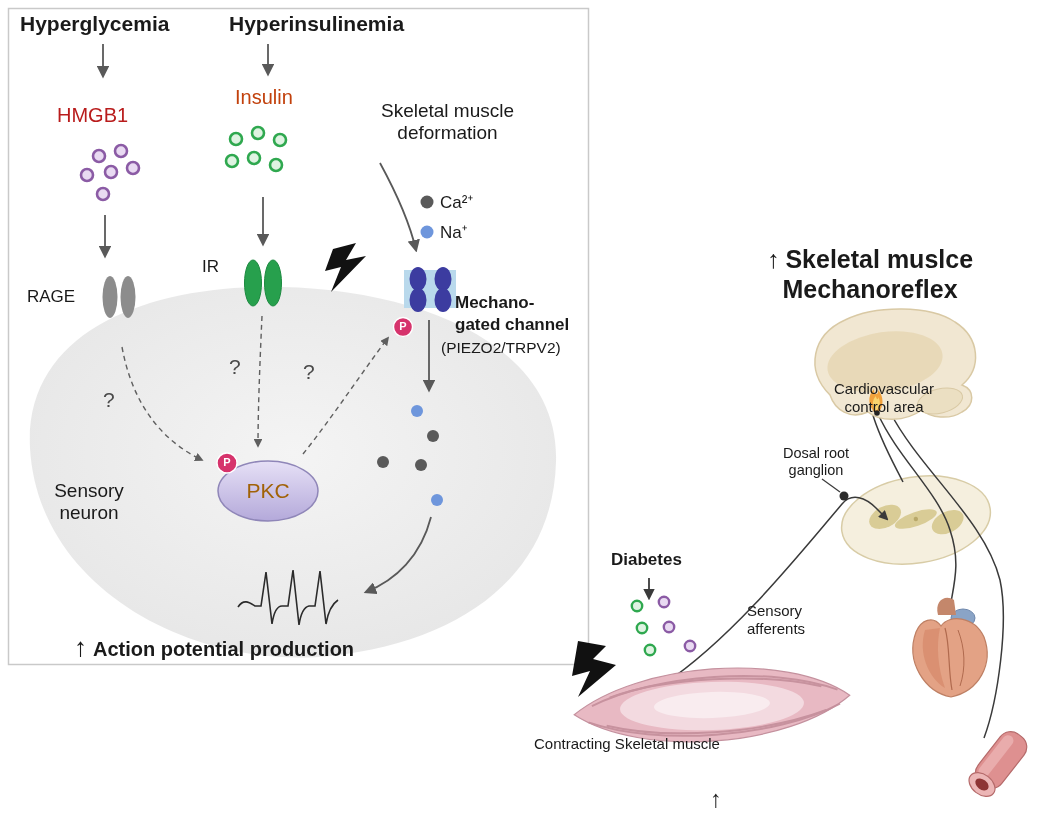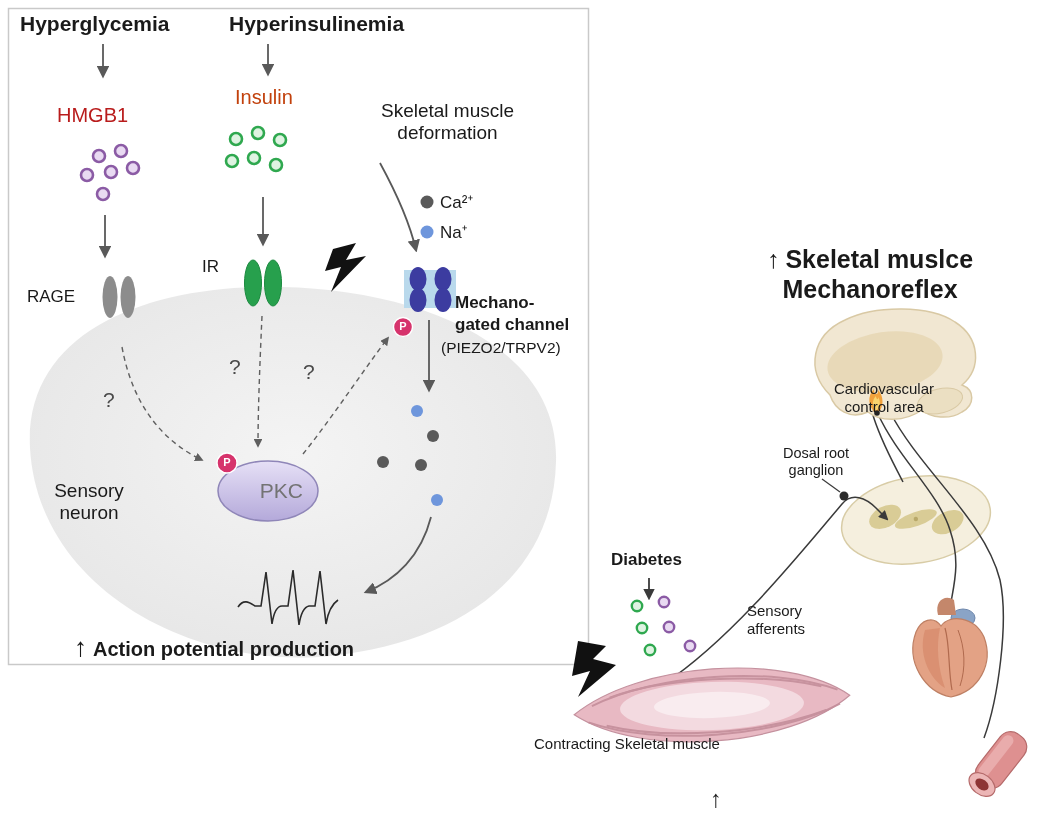--- a/index.html
+++ b/index.html
@@ -216,21 +216,21 @@
 
 <div class="t" style="left:103px;top:388px;font-size:21px;color:#4a4a4a;">?</div>
 <div class="t" style="left:229px;top:355px;font-size:21px;color:#4a4a4a;">?</div>
 <div class="t" style="left:303px;top:360px;font-size:21px;color:#4a4a4a;">?</div>
 
 <div class="t ctr" style="left:40px;top:480px;width:98px;font-size:19px;">
   <div>Sensory</div>
   <div>neuron</div>
 </div>
 
-<div class="t ctr" style="left:233px;top:479px;width:70px;font-size:21px;color:#737373;text-align:right;">PKC</div>
+<div class="t ctr" style="left:233px;top:479px;width:70px;font-size:21px;color:#a16207;">PKC</div>
 
 <div class="t flexrow" style="left:74px;top:632px;">
   <span class="arrowglyph" style="font-size:26px;">↑</span>
   <span class="b" style="font-size:20px;">Action potential production</span>
 </div>
 
 <div class="t" style="left:700px;top:222px;width:340px;text-align:center;">
   <div class="flexrow" style="justify-content:center;">
     <span class="arrowglyph" style="font-size:25px;">↑</span>
     <span class="b" style="font-size:25px;margin-top:23px;">Skeletal muslce</span>

